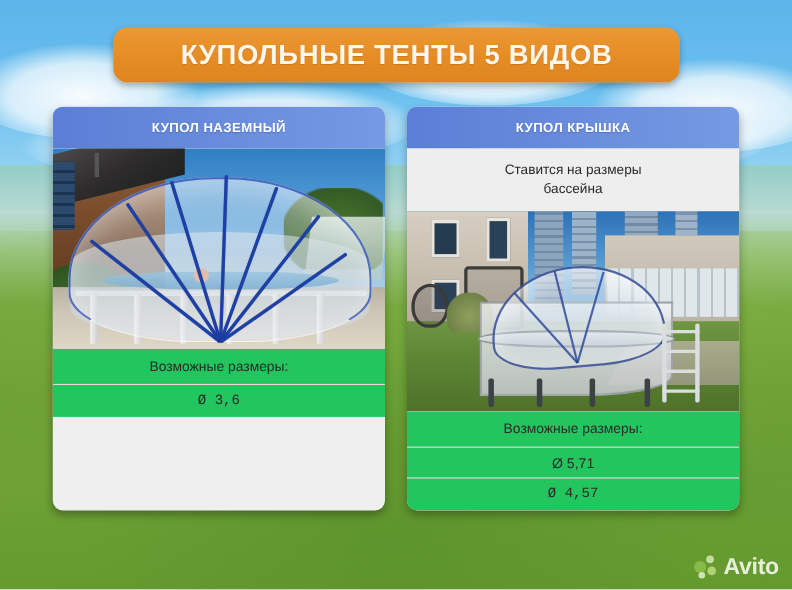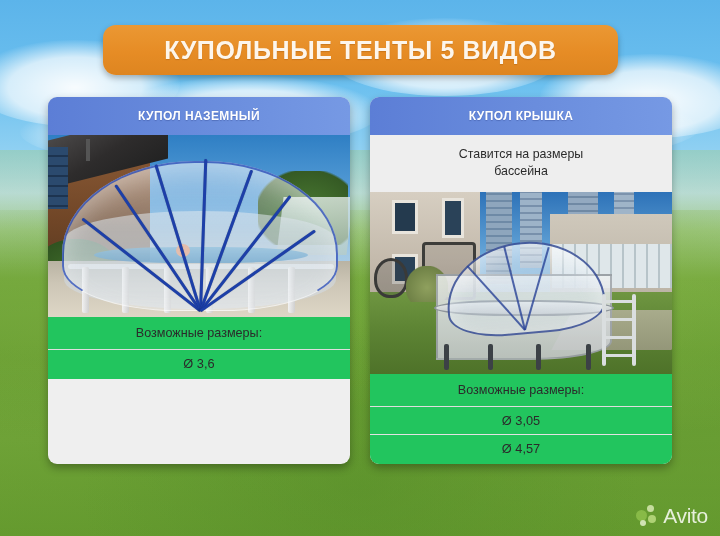--- a/index.html
+++ b/index.html
@@ -196,35 +196,35 @@
   .sizes-title {
     text-align:center; color:#2b2b2b;
     font-size:12.6px; padding:9px 6px 9px;
     border-bottom:1px solid #dedede;
   }
   .size-row {
     text-align:center; color:#2b2b2b;
     font-size:12.8px; padding:6px 6px 6px;
     border-bottom:1px solid #e2e2e2;
   }
-  .size-row:last-child { border-bottom:none; padding-bottom:8px; }
+  .size-row:last-child { border-bottom:none; padding-bottom:8px;font-family:Liberation Mono, monospace; }
 
   
   .avito {
     position:absolute; right:12px; bottom:8px;
     display:flex; align-items:center; gap:5px;
     opacity:.92;
   }
   .avito-dots { position:relative; width:22px; height:22px; }
   .avito-dots span { position:absolute; border-radius:50%; }
   .ad1 { left:0;   top:5px;  width:11px; height:11px; background:#8bbd4a; }
   .ad2 { left:11px; top:0;   width:7px;  height:7px;  background:#cfe3a8; }
   .ad3 { left:12px; top:10px; width:8px;  height:8px;  background:#b6d77c; }
   .ad4 { left:4px;  top:15px; width:6px;  height:6px;  background:#d9eabf; }
-  .avito-text { color:#f2f7ea; font-size:21px; font-weight:normal; letter-spacing:-.3px; }
+  .avito-text { color:#f2f7ea; font-size:21px; font-weight:bold; letter-spacing:-.3px; }
 </style>
 </head>
 <body>
 
 <div class="stage">
   <div class="cloud c1"></div>
   <div class="cloud c2"></div>
   <div class="cloud c3"></div>
   <div class="cloud c4"></div>
   <div class="cloud c5"></div>
@@ -322,21 +322,21 @@
           <i style="left:30px"></i>
         <span style="top:6px"></span>
           <span style="top:24px"></span>
         <span style="top:42px"></span>
           <span style="top:60px"></span>
       </div>
     </div>
 
     <div class="sizes">
       <div class="sizes-title">Возможные размеры:</div>
-      <div class="size-row">Ø 3,05</div>
+      <div class="size-row">Ø 5,71</div>
       <div class="size-row">Ø 4,57</div>
     </div>
   </div>
 
 </div>
 
 <div class="avito">
   <div class="avito-dots">
     <span class="ad1"></span>
       <span class="ad2"></span>

